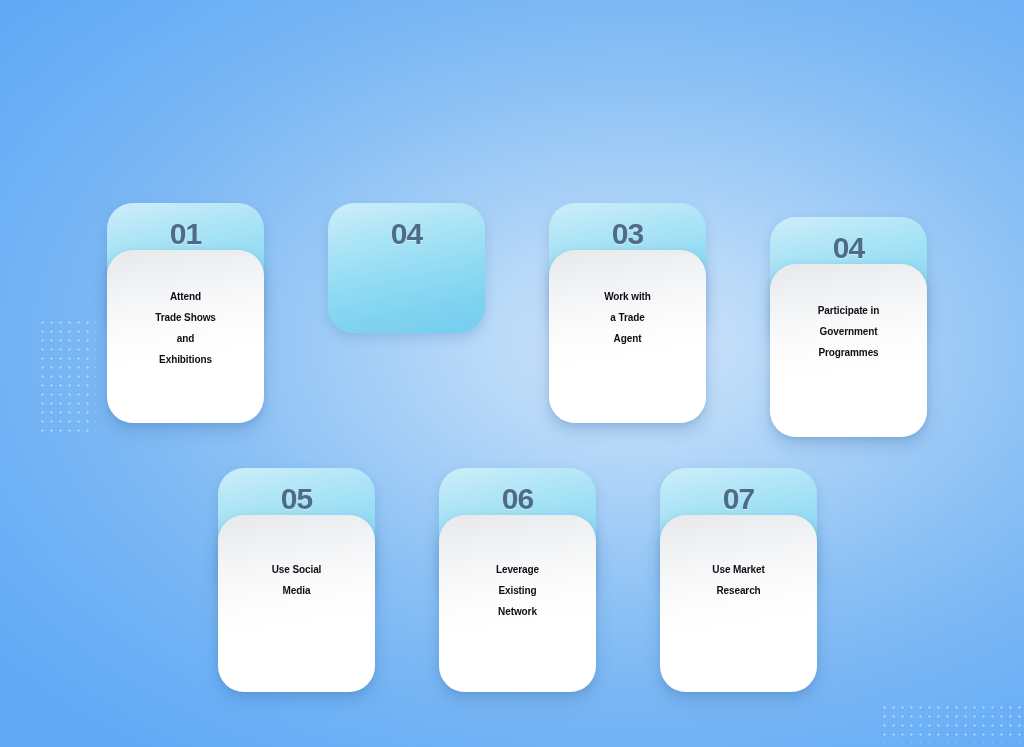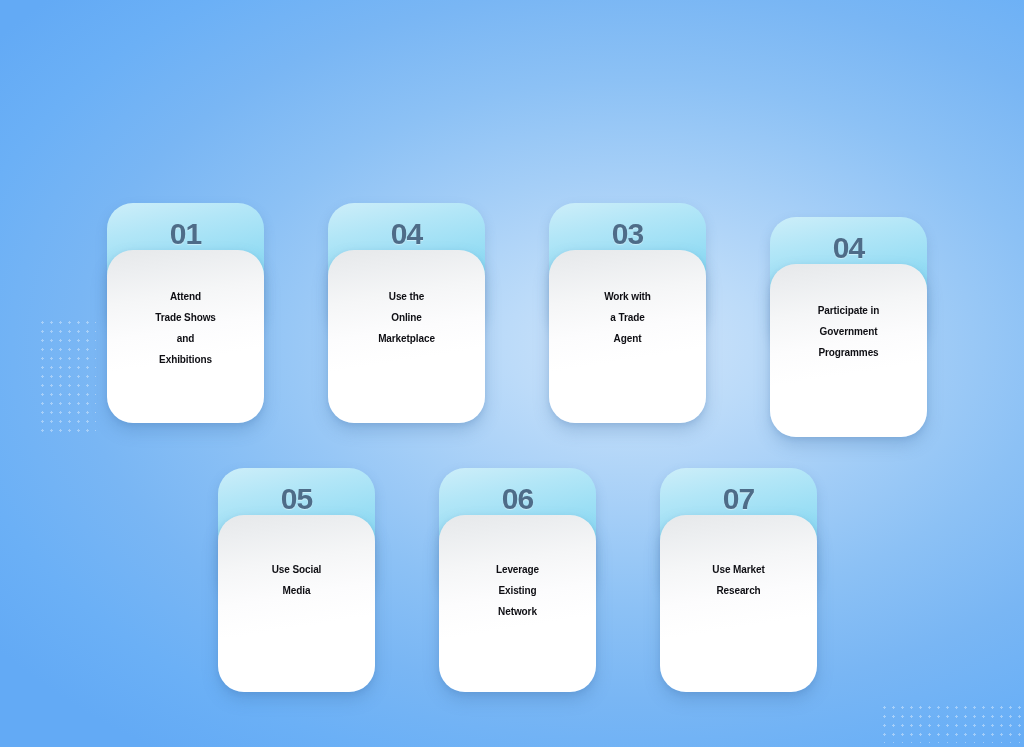--- a/index.html
+++ b/index.html
@@ -191,25 +191,20 @@
       <div class="card-label">Attend
 Trade Shows
 and
 Exhibitions</div>
     </div>
   </div>
 
   <div class="card" id="card-02">
     <div class="card-back"></div>
     <div class="card-number">04</div>
-    <div class="card-front">
-      <div class="card-label">Use the
-Online
-Marketplace</div>
-    </div>
   </div>
 
   <div class="card" id="card-03">
     <div class="card-back"></div>
     <div class="card-number">03</div>
     <div class="card-front">
       <div class="card-label">Work with
 a Trade
 Agent</div>
     </div>

